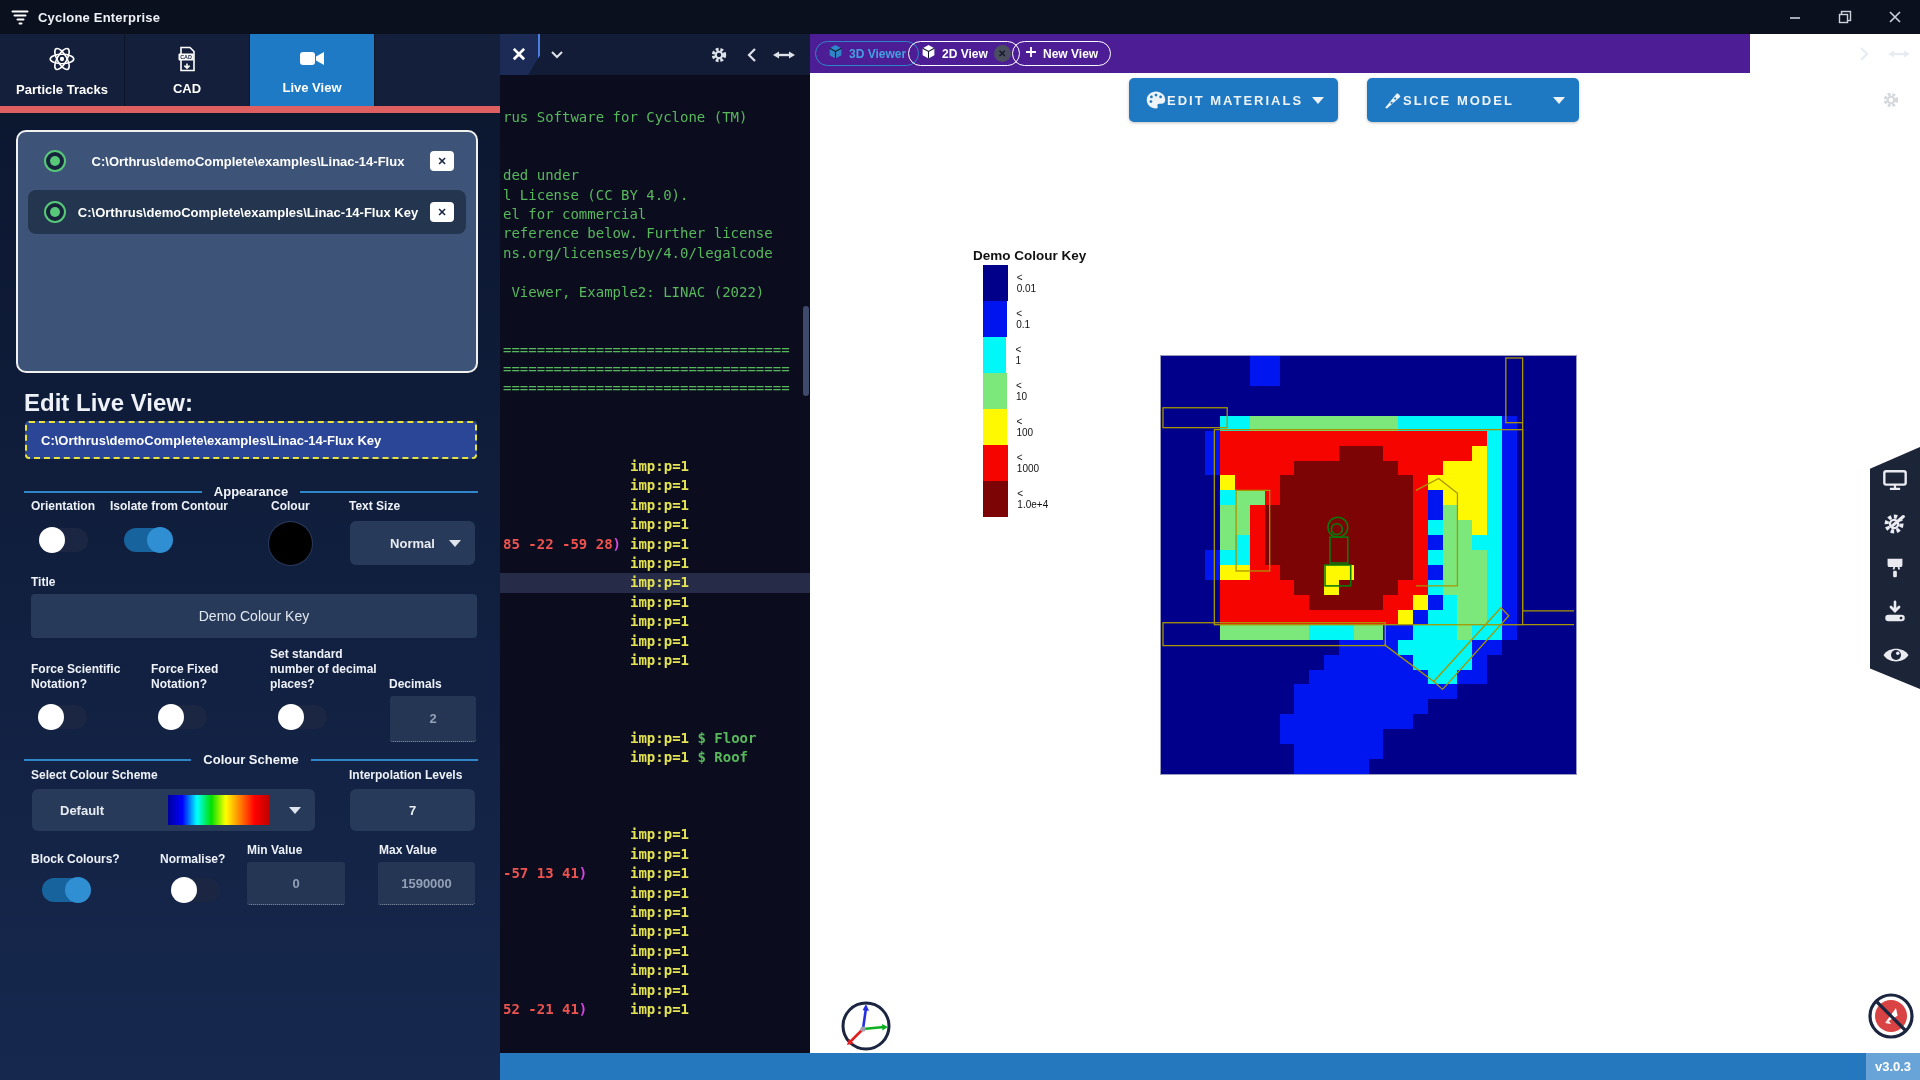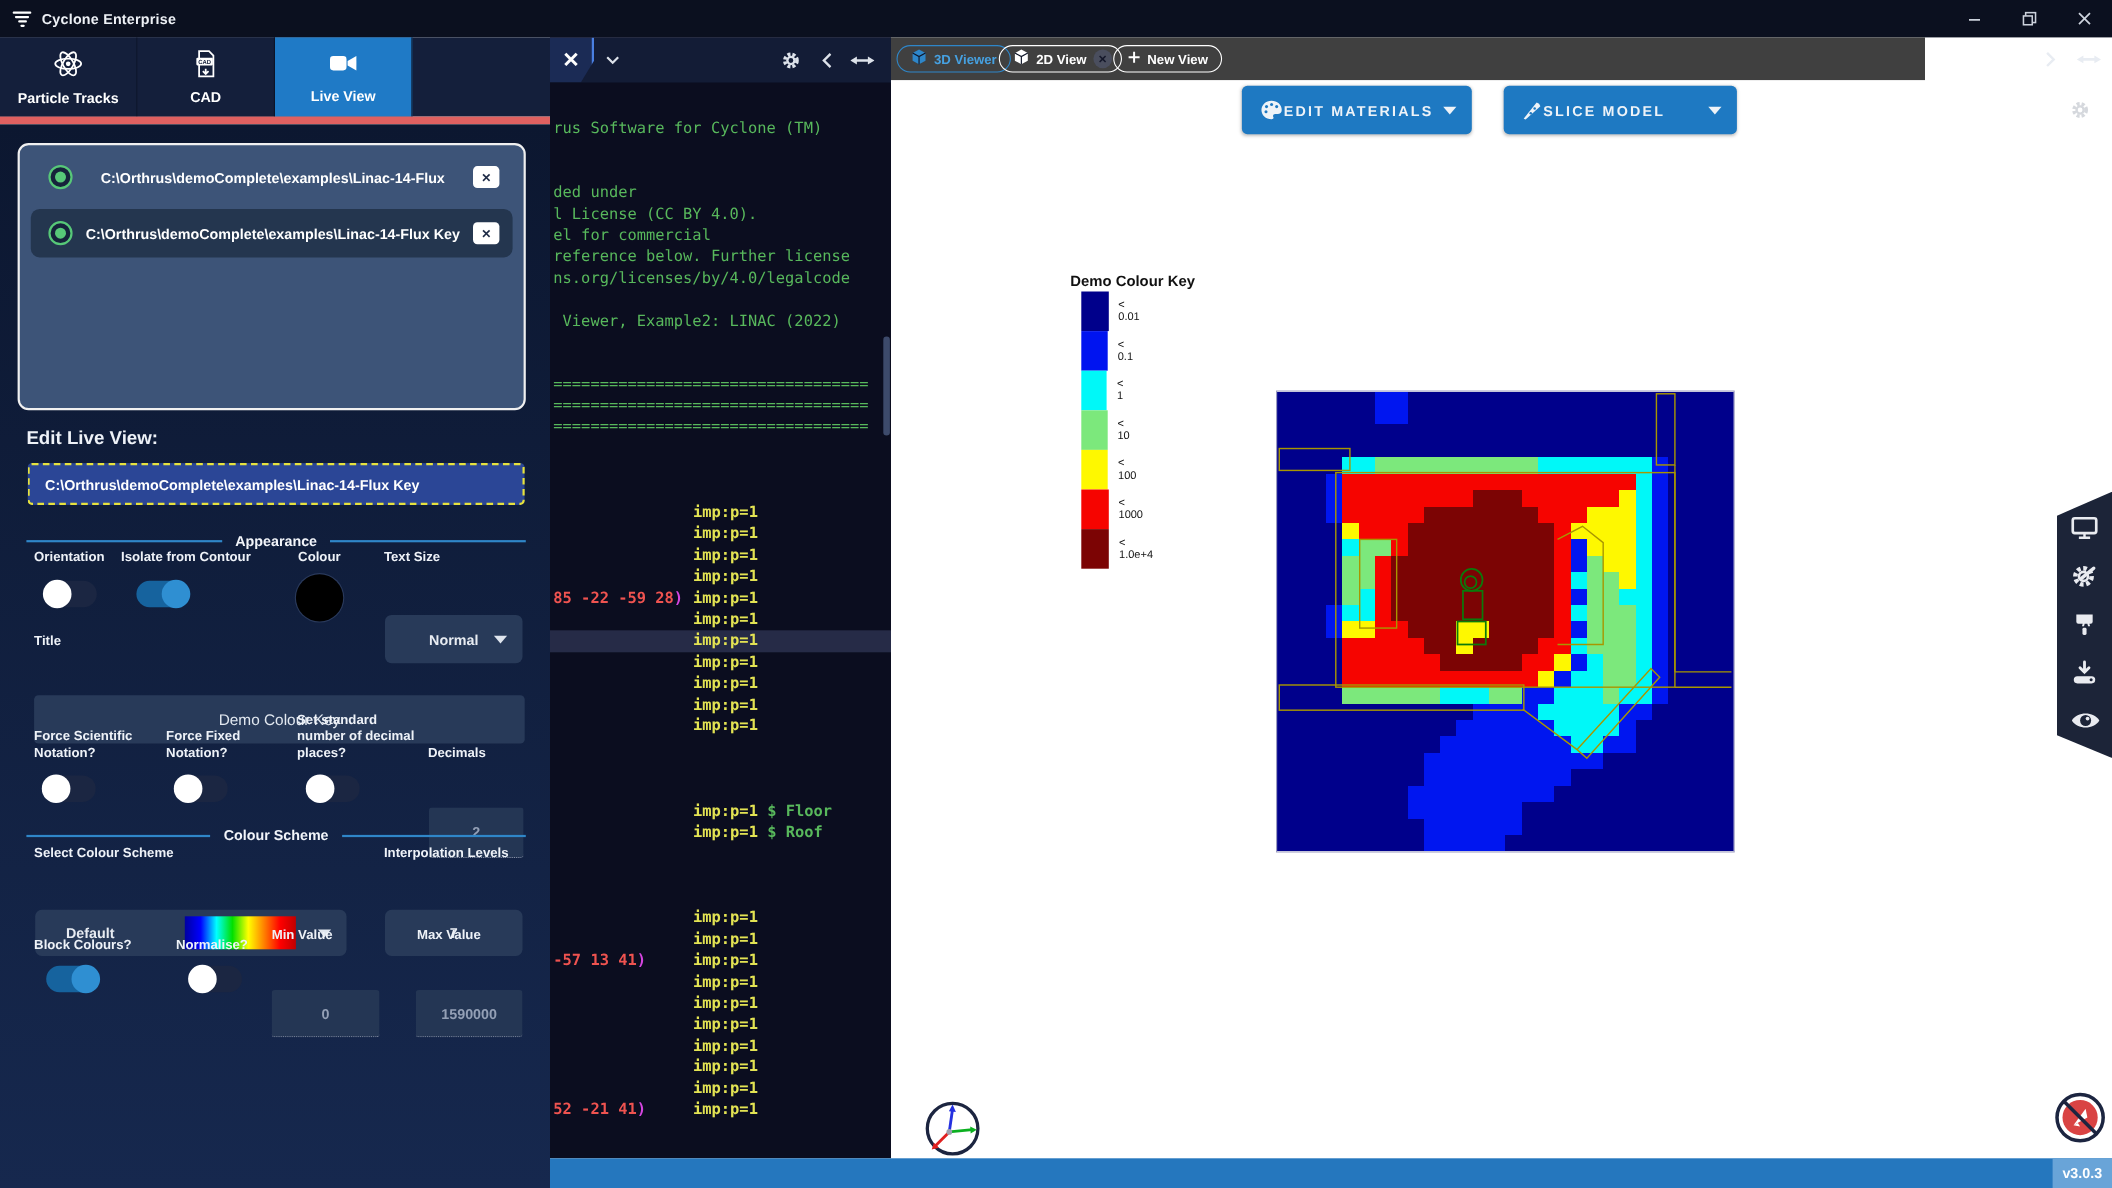--- a/index.html
+++ b/index.html
@@ -26,35 +26,35 @@
             border:2px solid #f0f0f0;border-radius:10px;box-sizing:border-box;}
   .frow{position:relative;height:42px;margin:8px 10px 0 10px;border-radius:8px;
         display:flex;align-items:center;}
   .frow.selected{background:#24364f;height:44px;}
   .radio{width:22px;height:22px;border-radius:50%;border:2.5px solid #57c878;box-sizing:border-box;
          margin-left:16px;position:relative;flex:0 0 auto;background:#16233b;}
   .radio::after{content:"";position:absolute;left:3.5px;top:3.5px;width:10px;height:10px;border-radius:50%;background:#57c878;}
   .fpath{flex:1;text-align:center;font-size:13px;font-weight:bold;color:#fff;}
   .fclose{width:24px;height:20px;border-radius:4px;background:#fff;color:#1c2945;font-size:11px;font-weight:bold;
           display:flex;align-items:center;justify-content:center;margin-right:12px;flex:0 0 auto;}
-  .lp-heading{position:absolute;left:24px;top:276px;font-size:17px;font-weight:bold;}
+  .lp-heading{position:absolute;left:24px;top:276px;font-size:24px;font-weight:bold;}
   .pathinput{position:absolute;left:25px;top:308px;width:452px;height:38px;box-sizing:border-box;
              background:#2b4696;border:2px dashed #e6e23e;border-radius:4px;color:#fff;
              font-size:13px;font-weight:bold;display:flex;align-items:center;padding-left:14px;}
   .divider{position:absolute;left:24px;width:454px;display:flex;align-items:center;gap:12px;}
   .divider .dline{flex:1;height:2px;background:#2f86c8;}
   .divider .dlabel{font-size:13px;font-weight:bold;color:#f2f5fa;}
   .flabel{position:absolute;font-size:12px;font-weight:bold;color:#eef2f8;white-space:nowrap;}
   .toggle{position:absolute;width:48px;height:24px;border-radius:12px;background:#1b2642;}
   .toggle .knob{position:absolute;left:-1px;top:-1px;width:26px;height:26px;border-radius:50%;background:#fff;}
   .toggle.on{background:#16639e;}
   .toggle.on .knob{left:23px;background:#2f8fd2;}
   .swatch-circle{position:absolute;width:43px;height:43px;border-radius:50%;background:#000;box-shadow:0 0 0 1px #2a3a5c;}
   .field{position:absolute;background:#283a59;border-radius:6px;color:#e8ecf2;font-size:13px;font-weight:bold;
-         display:flex;align-items:center;justify-content:center;box-sizing:border-box;margin-top:38px;}
+         display:flex;align-items:center;justify-content:center;box-sizing:border-box;}
   .field.dim{color:#94a0b6;border-radius:3px;border-bottom:1px dotted #8a93a8;background:#243654;}
   .caret{width:0;height:0;border-left:6px solid transparent;border-right:6px solid transparent;
          border-top:7px solid #dfe5ee;position:absolute;right:14px;top:50%;margin-top:-3px;}
   .gradientbar{position:absolute;width:101px;height:30px;
     background:linear-gradient(90deg,#0000a0,#0000ff,#00ffff,#00e000,#ffff00,#ff8000,#ff0000,#c00000);}
   
   .console{position:absolute;left:500px;top:34px;width:310px;height:1019px;background:#0b0d1f;}
   .conheader{position:absolute;left:0;top:0;width:310px;height:41px;background:#131c36;}
   .conclose{position:absolute;left:0;top:0;width:40px;height:41px;background:#1b2b55;color:#fff;
             display:flex;align-items:center;justify-content:center;font-size:19px;font-weight:bold;
@@ -65,21 +65,21 @@
   .cline{position:relative;height:19.4px;line-height:19.4px;white-space:pre;}
   .cline.hl{background:#262b47;}
   .cl-green{color:#58b85c;}
   .cl-yellow{color:#e3e353;font-weight:bold;}
   .cl-red{color:#ef5350;font-weight:bold;}
   .cl-mag{color:#d545e0;font-weight:bold;}
   .lpre{position:absolute;left:3px;}
   .limp{position:absolute;left:130px;}
   .scrollthumb{position:absolute;right:1px;top:272px;width:6px;height:90px;background:#3d4a6b;border-radius:3px;}
   
-  .viewertabs{position:absolute;left:810px;top:34px;width:940px;height:39px;background:#404040;}
+  .viewertabs{position:absolute;left:810px;top:34px;width:940px;height:39px;background:#4c1d95;}
   .pill{position:absolute;top:7px;height:25px;border:1.5px solid #fff;border-radius:14px;display:flex;
         align-items:center;gap:6px;padding:0 12px;color:#fff;font-size:12px;font-weight:bold;box-sizing:border-box;}
   .pill.active{border-color:#2e86c9;color:#46a0e0;}
   .pillclose{width:17px;height:17px;border-radius:50%;background:#4a4e5e;color:#14172a;font-size:10px;font-weight:bold;
              display:flex;align-items:center;justify-content:center;margin-right:-4px;}
   .vticon{position:absolute;top:0;height:39px;display:flex;align-items:center;color:#e8ecf2;}
   .canvas{position:absolute;left:810px;top:73px;width:1110px;height:980px;background:#fff;}
   .bluebtn{position:absolute;height:44px;background:#1e79c2;border-radius:5px;color:#eef3f8;display:flex;
            align-items:center;font-size:13px;font-weight:bold;letter-spacing:2px;box-sizing:border-box;
            box-shadow:0 1px 3px rgba(0,0,0,.25);}

